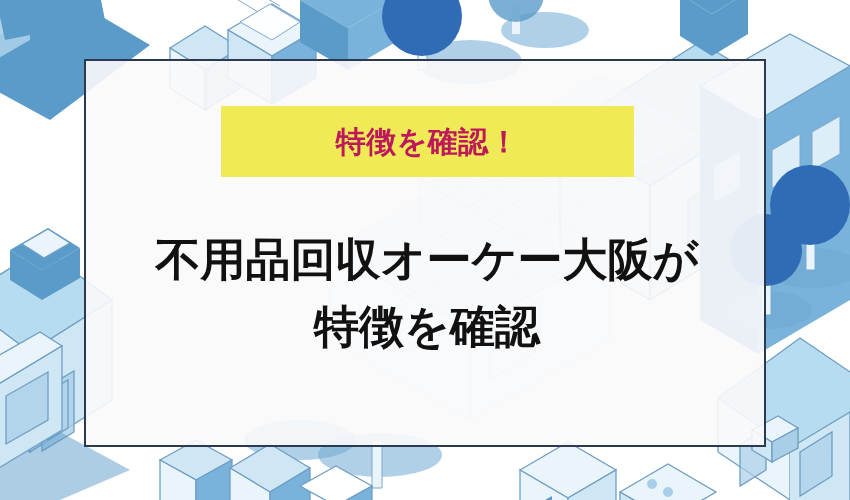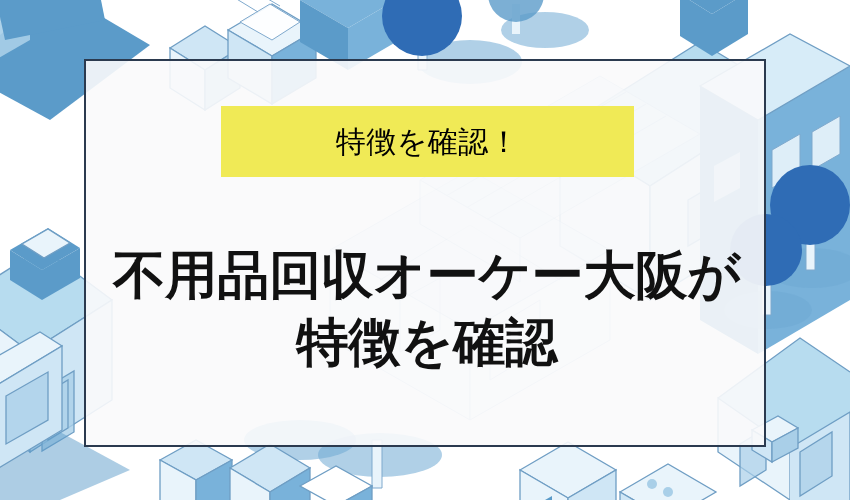--- a/index.html
+++ b/index.html
@@ -21,32 +21,31 @@
     box-sizing:border-box;
     display:flex;flex-direction:column;align-items:center;
   }
 
   #badge{
     position:absolute;left:135px;top:45px;width:413px;height:71px;
     background:#f0ea56;
     display:flex;align-items:center;justify-content:center;
   }
   #badge .badge-text{
-    font-size:30px;font-weight:400;color:#000000;
+    font-size:30px;font-weight:700;color:#be185d;
     letter-spacing:0.5px;line-height:1;
     font-family:"Liberation Sans","DejaVu Sans",sans-serif;
   }
 
   #headline{
     position:absolute;left:0;top:166px;width:682px;
     text-align:center;color:#111111;
-    font-weight:700;font-size:52px;line-height:67px;
+    font-weight:700;font-size:45px;line-height:67px;
     letter-spacing:0px;
     font-family:Liberation Serif, serif;
-    margin-top:15px;
   }
   #headline .ln{display:block;white-space:nowrap;}
 </style>
 </head>
 <body>
 
 <div id="stage">
 
   <svg id="bg" viewBox="0 0 850 500" preserveAspectRatio="none" xmlns="http://www.w3.org/2000/svg">
     <defs>

